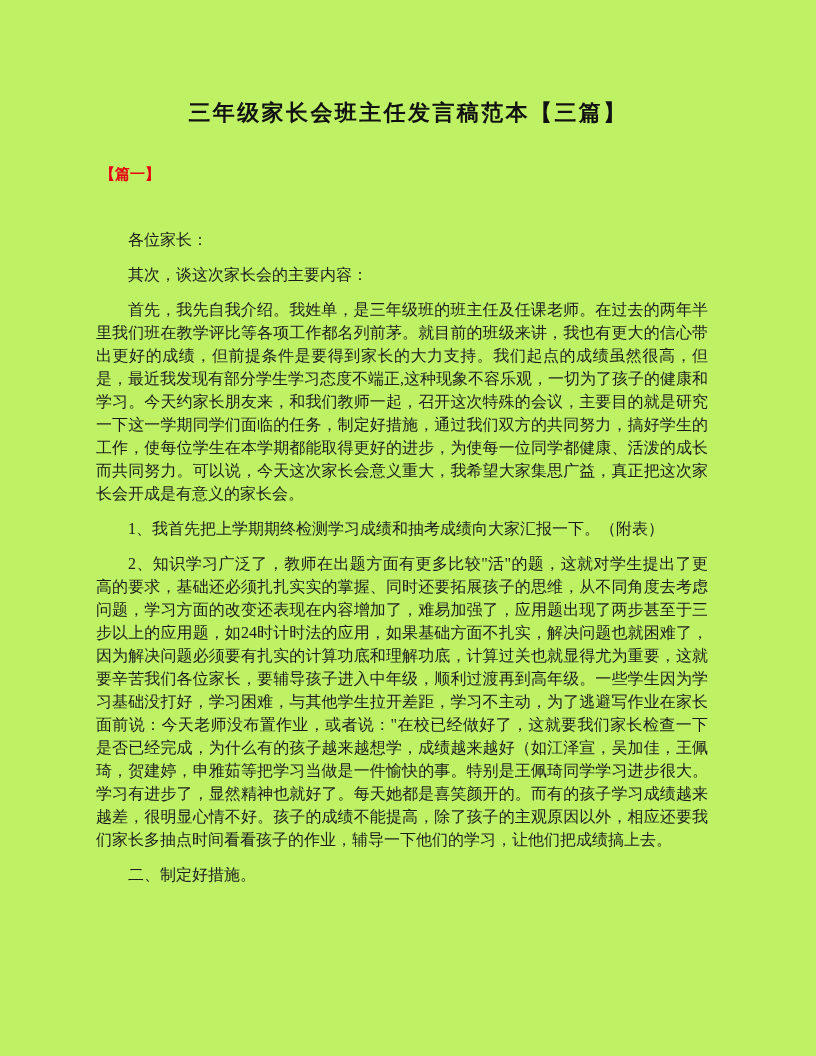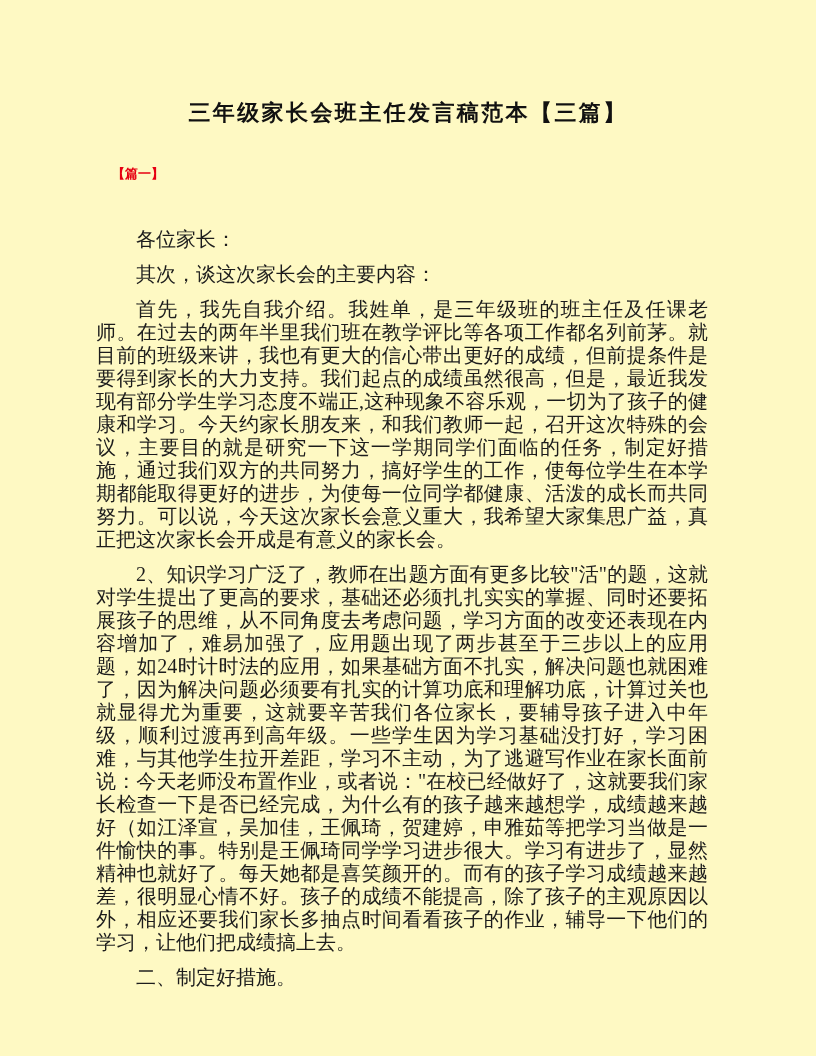--- a/index.html
+++ b/index.html
@@ -10,59 +10,60 @@
   body {
     width: 816px;
     height: 1056px;
     overflow: hidden;
   }
   .page {
     box-sizing: border-box;
     width: 816px;
     height: 1056px;
     padding: 99px 96px 40px 96px;
-    background: #fef9c3;
+    background: #bef264;
   }
   .doc-title {
     font-family: "Liberation Sans", "DejaVu Sans", sans-serif;
     font-weight: bold;
     font-size: 22px;
     line-height: 28px;
     letter-spacing: 2.4px;
     text-align: center;
     color: #111111;
     margin: 0 0 36px 0;
   }
   .section-label {
     font-family: "Liberation Sans", "DejaVu Sans", sans-serif;
     font-weight: bold;
-    font-size: 13px;
+    font-size: 15px;
     line-height: 22px;
     color: #e60012;
-    margin: 0 0 43px 16px;
+    margin: 0 0 43px 4px;
   }
   .body-text p {
     font-family: "Liberation Serif", "DejaVu Serif", serif;
-    font-size: 20px;
+    font-size: 16px;
     line-height: 23px;
     color: #1c1c1c;
     text-align: justify;
     text-indent: 2em;
     margin: 0 12px 12px 0;
     word-break: break-all;
   }
 </style>
 </head>
 <body>
 
 <div class="page">
   <h1 class="doc-title">三年级家长会班主任发言稿范本【三篇】</h1>
 
   <div class="section-label">【篇一】</div>
 
   <div class="body-text">
     <p>各位家长：</p>
     <p>其次，谈这次家长会的主要内容：</p>
     <p>首先，我先自我介绍。我姓单，是三年级班的班主任及任课老师。在过去的两年半里我们班在教学评比等各项工作都名列前茅。就目前的班级来讲，我也有更大的信心带出更好的成绩，但前提条件是要得到家长的大力支持。我们起点的成绩虽然很高，但是，最近我发现有部分学生学习态度不端正,这种现象不容乐观，一切为了孩子的健康和学习。今天约家长朋友来，和我们教师一起，召开这次特殊的会议，主要目的就是研究一下这一学期同学们面临的任务，制定好措施，通过我们双方的共同努力，搞好学生的工作，使每位学生在本学期都能取得更好的进步，为使每一位同学都健康、活泼的成长而共同努力。可以说，今天这次家长会意义重大，我希望大家集思广益，真正把这次家长会开成是有意义的家长会。</p>
+    <p>1、我首先把上学期期终检测学习成绩和抽考成绩向大家汇报一下。（附表）</p>
     <p>2、知识学习广泛了，教师在出题方面有更多比较"活"的题，这就对学生提出了更高的要求，基础还必须扎扎实实的掌握、同时还要拓展孩子的思维，从不同角度去考虑问题，学习方面的改变还表现在内容增加了，难易加强了，应用题出现了两步甚至于三步以上的应用题，如24时计时法的应用，如果基础方面不扎实，解决问题也就困难了，因为解决问题必须要有扎实的计算功底和理解功底，计算过关也就显得尤为重要，这就要辛苦我们各位家长，要辅导孩子进入中年级，顺利过渡再到高年级。一些学生因为学习基础没打好，学习困难，与其他学生拉开差距，学习不主动，为了逃避写作业在家长面前说：今天老师没布置作业，或者说："在校已经做好了，这就要我们家长检查一下是否已经完成，为什么有的孩子越来越想学，成绩越来越好（如江泽宣，吴加佳，王佩琦，贺建婷，申雅茹等把学习当做是一件愉快的事。特别是王佩琦同学学习进步很大。学习有进步了，显然精神也就好了。每天她都是喜笑颜开的。而有的孩子学习成绩越来越差，很明显心情不好。孩子的成绩不能提高，除了孩子的主观原因以外，相应还要我们家长多抽点时间看看孩子的作业，辅导一下他们的学习，让他们把成绩搞上去。</p>
     <p>二、制定好措施。</p>
   </div>
 </div>
 
 </body></html>

